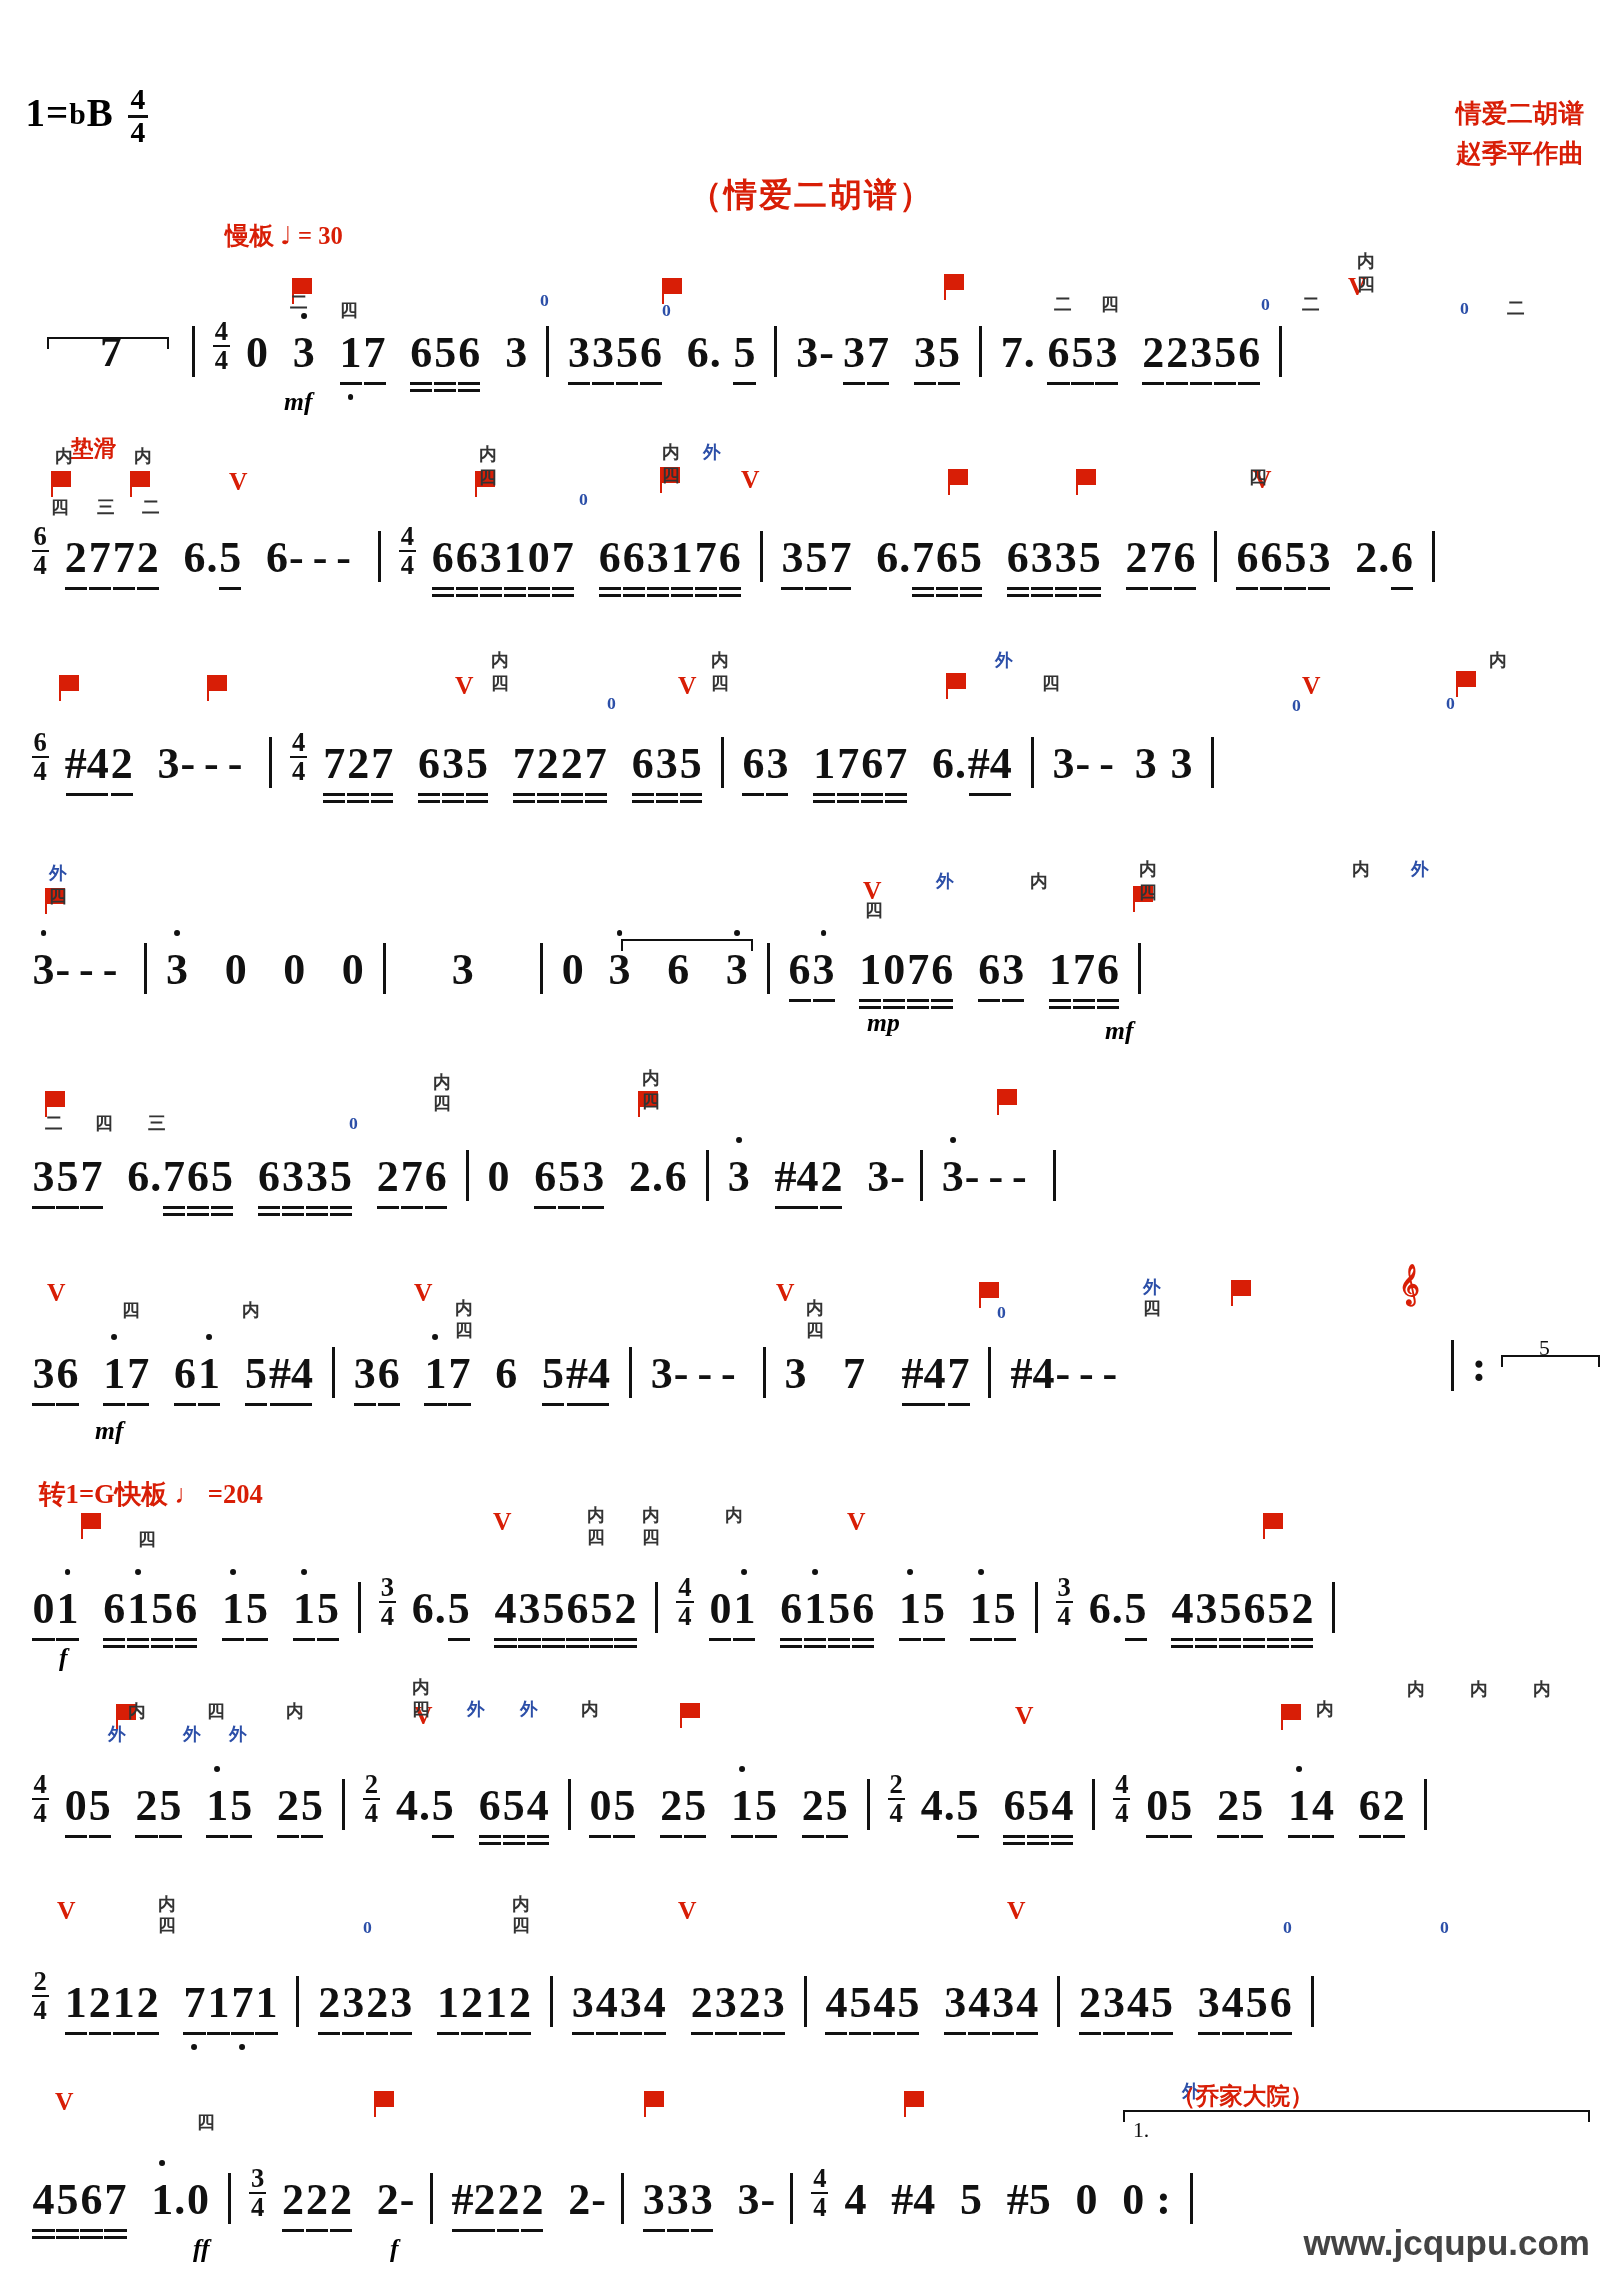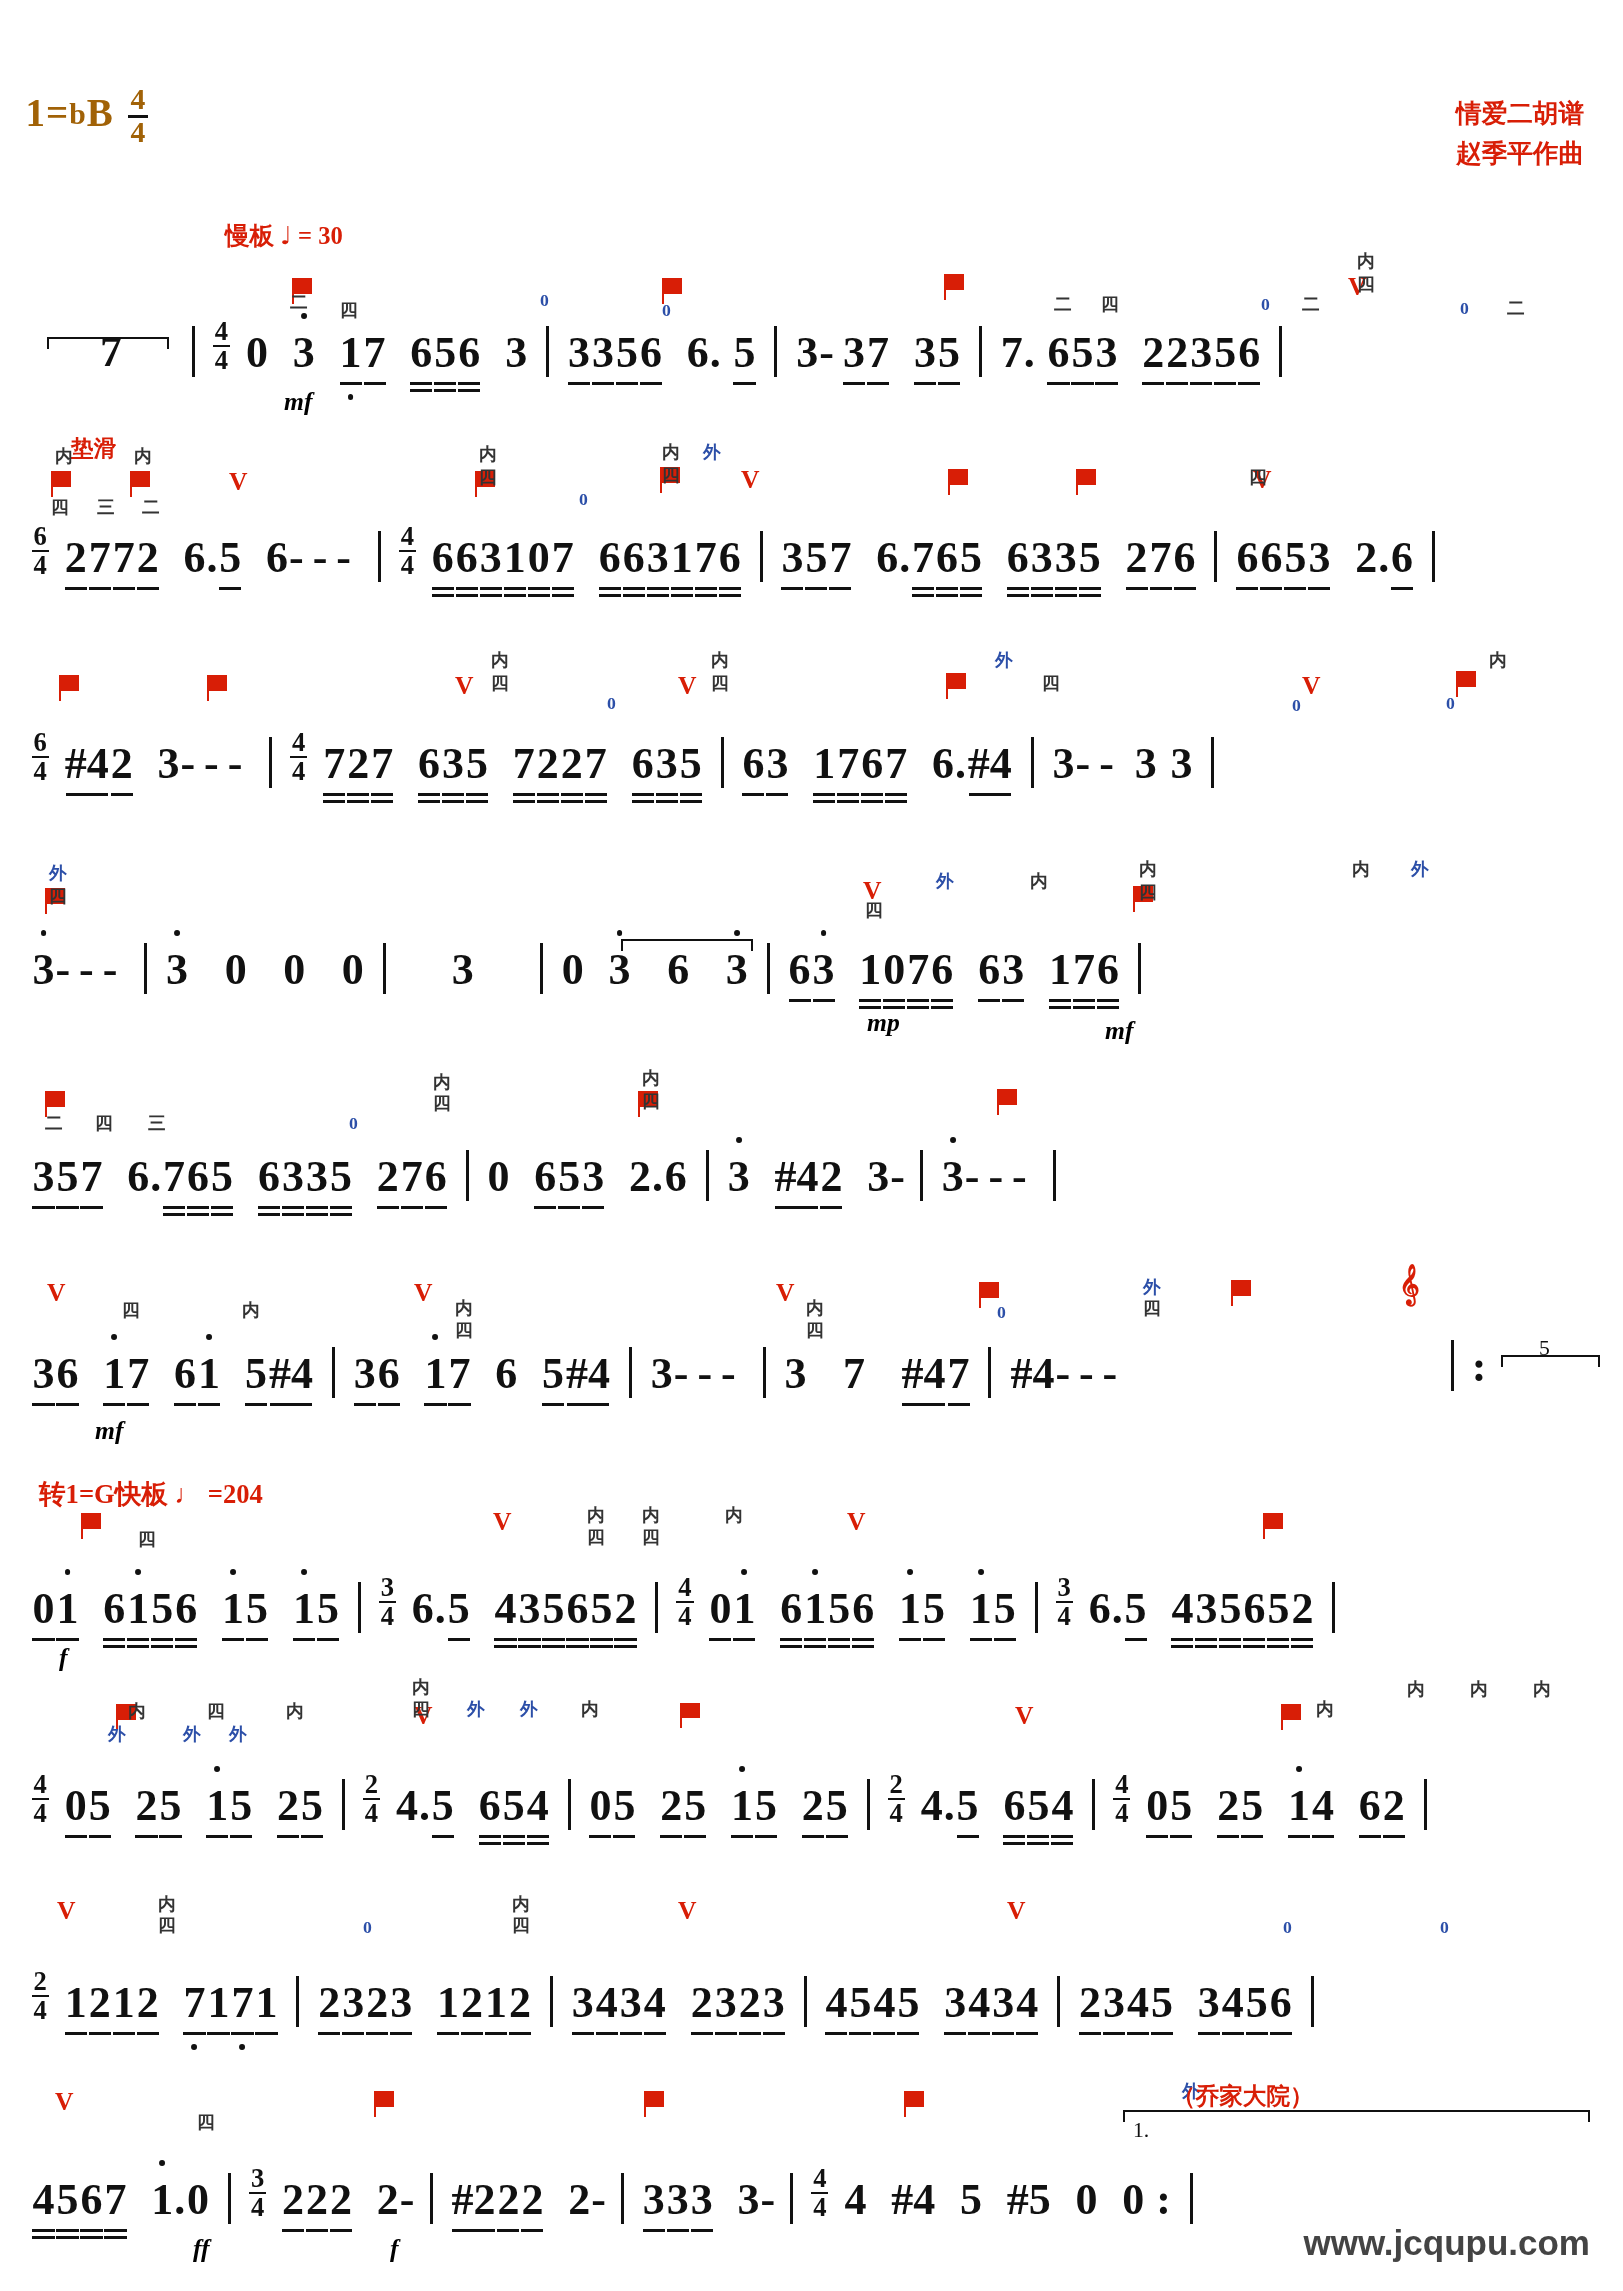--- a/index.html
+++ b/index.html
@@ -8,21 +8,21 @@
     background:#ffffff;
     font-family:"Liberation Serif", serif;
     position:relative;
     overflow:hidden;
   }
   .sheet{position:relative;width:1623px;height:2291px;}
 
   
   .key-sig{
     position:absolute;left:25.6px;top:85px;
-    font-size:39px;font-weight:bold;color:#a16207;
+    font-size:39px;font-weight:bold;color:#000000;
     font-family:"Liberation Serif", serif;
     letter-spacing:1px;
   }
   .key-sig .flat{font-size:29.6px;vertical-align:2px;}
   .key-sig .frac{
     display:inline-block;vertical-align:-15.8px;text-align:center;
     font-size:29.6px;line-height:1.0;margin-left:3.9px;
   }
   .key-sig .frac .num{display:block;border-bottom:3px solid #111;padding:0 2px;}
   .key-sig .frac .den{display:block;padding:0 2px;}
@@ -118,20 +118,21 @@
 <div class="sheet">
 
   <div class="key-sig">
     <span>1=</span><span class="flat">b</span><span>B</span>
     <span class="frac">
       <span class="num">4</span>
       <span class="den">4</span>
     </span>
   </div>
 
+  <div class="subtitle">（情爱二胡谱）</div>
 
   <div class="credits">
     <div>情爱二胡谱</div>
     <div>赵季平作曲</div>
   </div>
 
   <div class="tempo-mark">
     <span>慢板</span>
     <span class="note">♩</span>
     <span>= 30</span>

